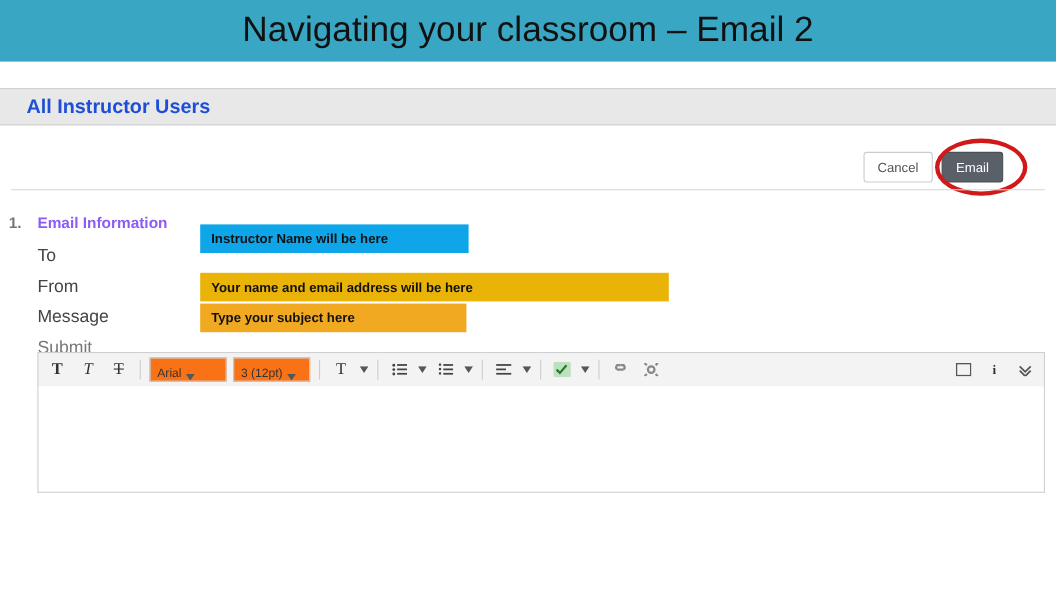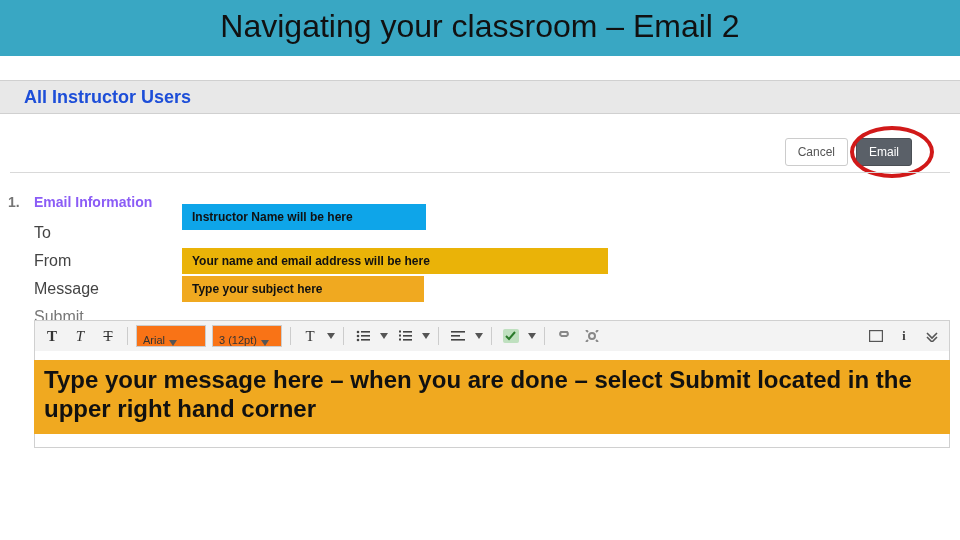--- a/index.html
+++ b/index.html
@@ -172,15 +172,14 @@
       <span class="tb-btn">
         <svg width="12" height="12" viewBox="0 0 12 12">
             <path d="M1 3 L6 8 L11 3 M1 7 L6 12 L11 7" stroke="#555" stroke-width="1.6" fill="none"></path>
           </svg>
       </span>
     </span>
   </div>
 
   <div class="editor-body"></div>
 
-  <div class="msg-callout">Type your message here – when you are done – select Submit located in the upper right hand corner</div>
 
 </div>
 
 </body></html>

